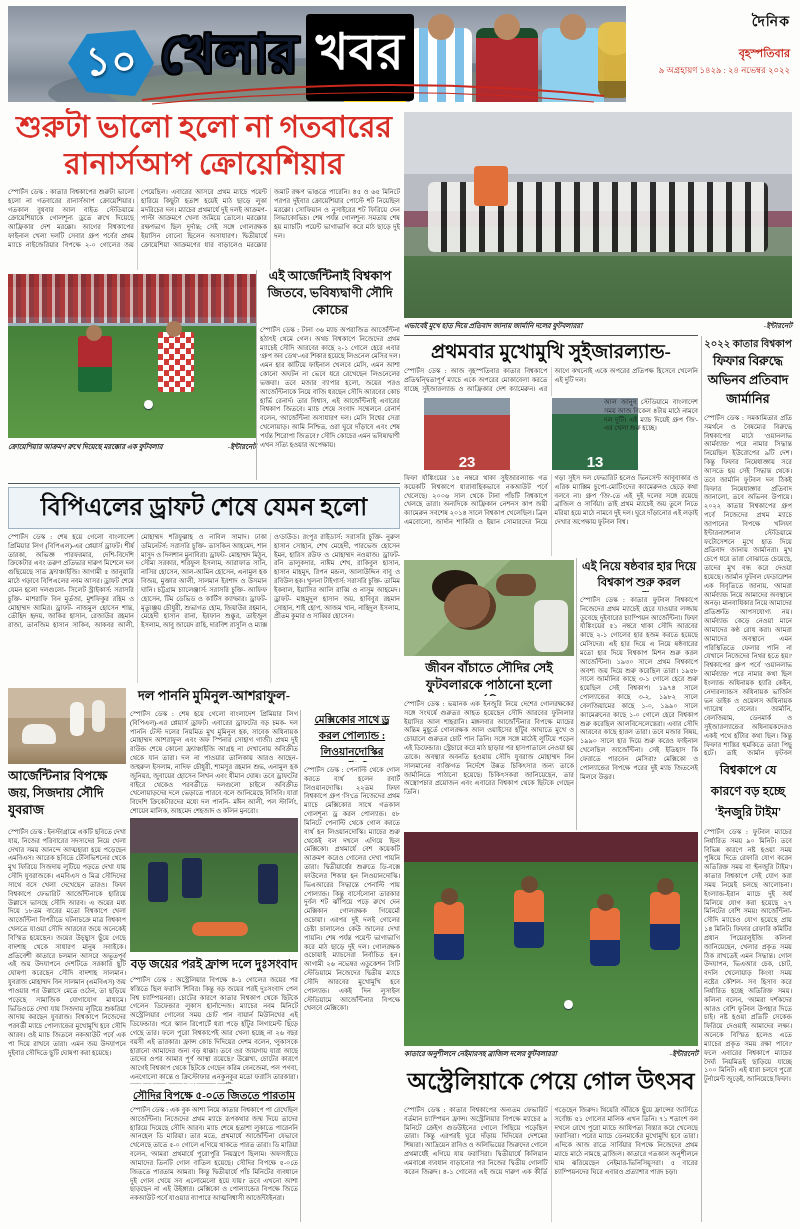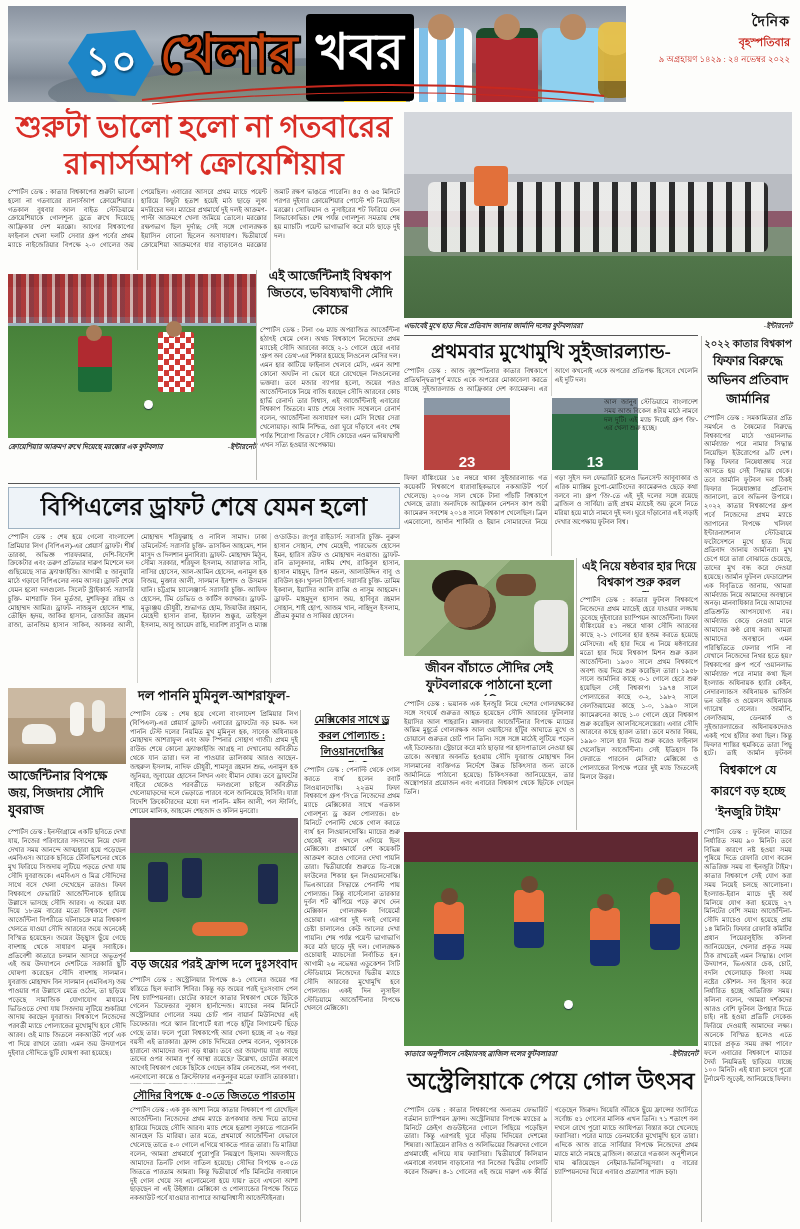--- a/index.html
+++ b/index.html
@@ -15,40 +15,40 @@
   .hd-photo { left:0; top:0; width:618px; height:96px;
     background:linear-gradient(180deg,#8a93a0 0%,#aab3bd 35%,#97a1ac 55%,#7e8894 75%,#9aa3ad 100%);
     overflow:hidden; }
   .hd-oval { left:40px; top:52px; width:560px; height:70px; border-radius:50%;
     background:radial-gradient(ellipse at center,#6f7f68 0 55%,#5c6a74 56%); opacity:.55; }
   .hex { left:60px; top:24px; width:86px; height:66px; background:#1d86c8;
     clip-path:polygon(22% 6%,78% 0%,100% 50%,78% 100%,22% 94%,0% 50%);
     display:flex; align-items:flex-start; justify-content:center;
     color:#fff; font-weight:bold; font-size:40px; text-shadow:1px 2px 2px #0a4a74; }
   .masthead { left:152px; top:12px; height:78px; display:flex; align-items:center; gap:8px; }
-  .mh1 { font-size:52px; font-weight:bold; color:#c2410c;
+  .mh1 { font-size:52px; font-weight:bold; color:#0f172a;
     text-shadow:-2px 0 #000,2px 0 #000,0 -2px #000,0 2px #000,-2px -2px #000,2px 2px #000,-2px 2px #000,2px -2px #000; }
   .mh2 { font-size:50px; font-weight:bold; color:#fff; background:#000; padding:0 10px 4px 10px; border-radius:4px; }
   .swoosh { left:130px; top:74px; width:470px; height:26px; }
   .collage { left:336px; top:8px; width:282px; height:88px; }
   .pl { position:absolute; bottom:0; width:62px; height:74px; border-radius:8px 8px 0 0; }
   .pl .head { position:absolute; top:-14px; left:18px; width:26px; height:26px; border-radius:50%; background:#b98a63; }
   .pl-brazil { left:0; background:linear-gradient(180deg,#0a6b38 0 16%,#f5d11a 16%); }
   .pl-argentina { left:66px; background:repeating-linear-gradient(90deg,#fff 0 9px,#7fc0e8 9px 18px); }
   .pl-portugal { left:132px; background:linear-gradient(180deg,#1c4a2a 0 14%,#b02a30 14%); }
   .pl-uruguay { left:198px; bottom:0; background:#8fd0ef; }
   .trophy { position:absolute; right:-6px; bottom:4px; width:34px; height:76px;
     background:radial-gradient(circle at 50% 18%,#e8c24a 0 30%,transparent 31%),
                linear-gradient(180deg,transparent 0 28%, #d9b23c 28% 78%, #8a6d1f 78%);
     border-radius:10px; opacity:.95; }
   .paper { left:624px; top:0; width:160px; height:96px; background:#fdfdfb; text-align:right; padding:4px 2px 0 0; }
   .paper-tag { font-size:14px; font-weight:bold; color:#111; letter-spacing:1px; }
   .paper-name { font-size:31px; font-weight:bold; color:#c8281e; line-height:34px;
     text-shadow:1px 1px 0 #6b0f0a; }
-  .paper-day { margin-top:0; font-size:11px; font-weight:bold; color:#c8281e; }
+  .paper-day { margin-top:11px; font-size:11px; font-weight:bold; color:#c8281e; }
   .paper-date { font-size:8.5px; color:#c8281e; }
   
   .sbody { font-size:6.6px; line-height:1.34; text-align:justify; overflow:hidden; color:#1b1b1b; }
   .cols3 { column-count:3; column-gap:7px; column-rule:1px solid #cfcfca; }
   .cols2 { column-count:2; column-gap:7px; column-rule:1px solid #cfcfca; }
   .cap { display:flex; justify-content:space-between; font-size:7px; font-weight:bold; color:#222; font-style:italic; }
   .hl { font-weight:bold; color:#0d0d0d; text-align:center; overflow:hidden; }
   .hline { background:#555; height:1px; }
   .vline { background:#b9b9b4; width:1px; }
   #lead-hl { font-size:30px; line-height:37px; color:#d92f27; }

